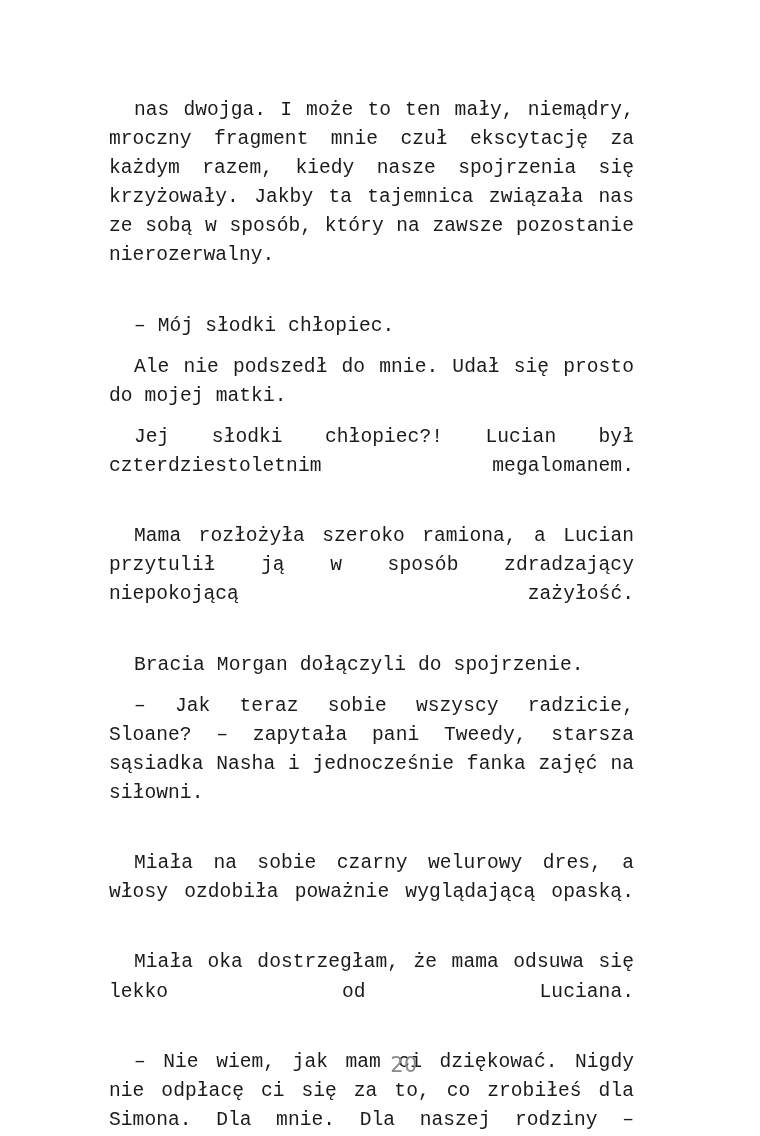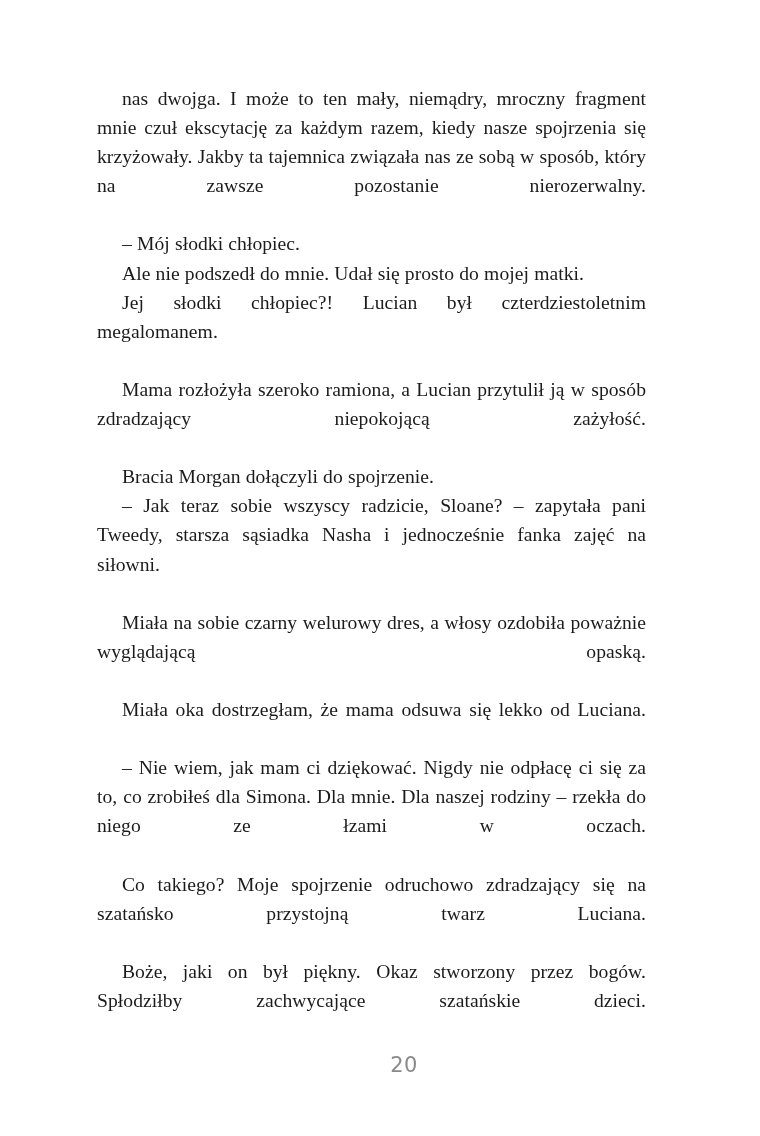--- a/index.html
+++ b/index.html
@@ -23,31 +23,32 @@
   }
 
   .text-block {
     position: absolute;
     left: 97px;
     top: 84px;
     width: 549px;
   }
 
   .para {
-    margin: 0;
+    margin: 12px;
     font-size: 19.6px;
     line-height: 29.1px;
     color: #1b1b1b;
     text-align: justify;
     text-justify: inter-word;
     text-indent: 25px;
     hyphens: manual;
     -webkit-hyphens: manual;
     letter-spacing: 0.05px;
     word-spacing: 0.2px;
+    font-family: Liberation Mono, monospace;
   }
 
   
   .para::after {
     content: "";
     display: inline-block;
     width: 100%;
   }
 
   .para.no-stretch::after {

